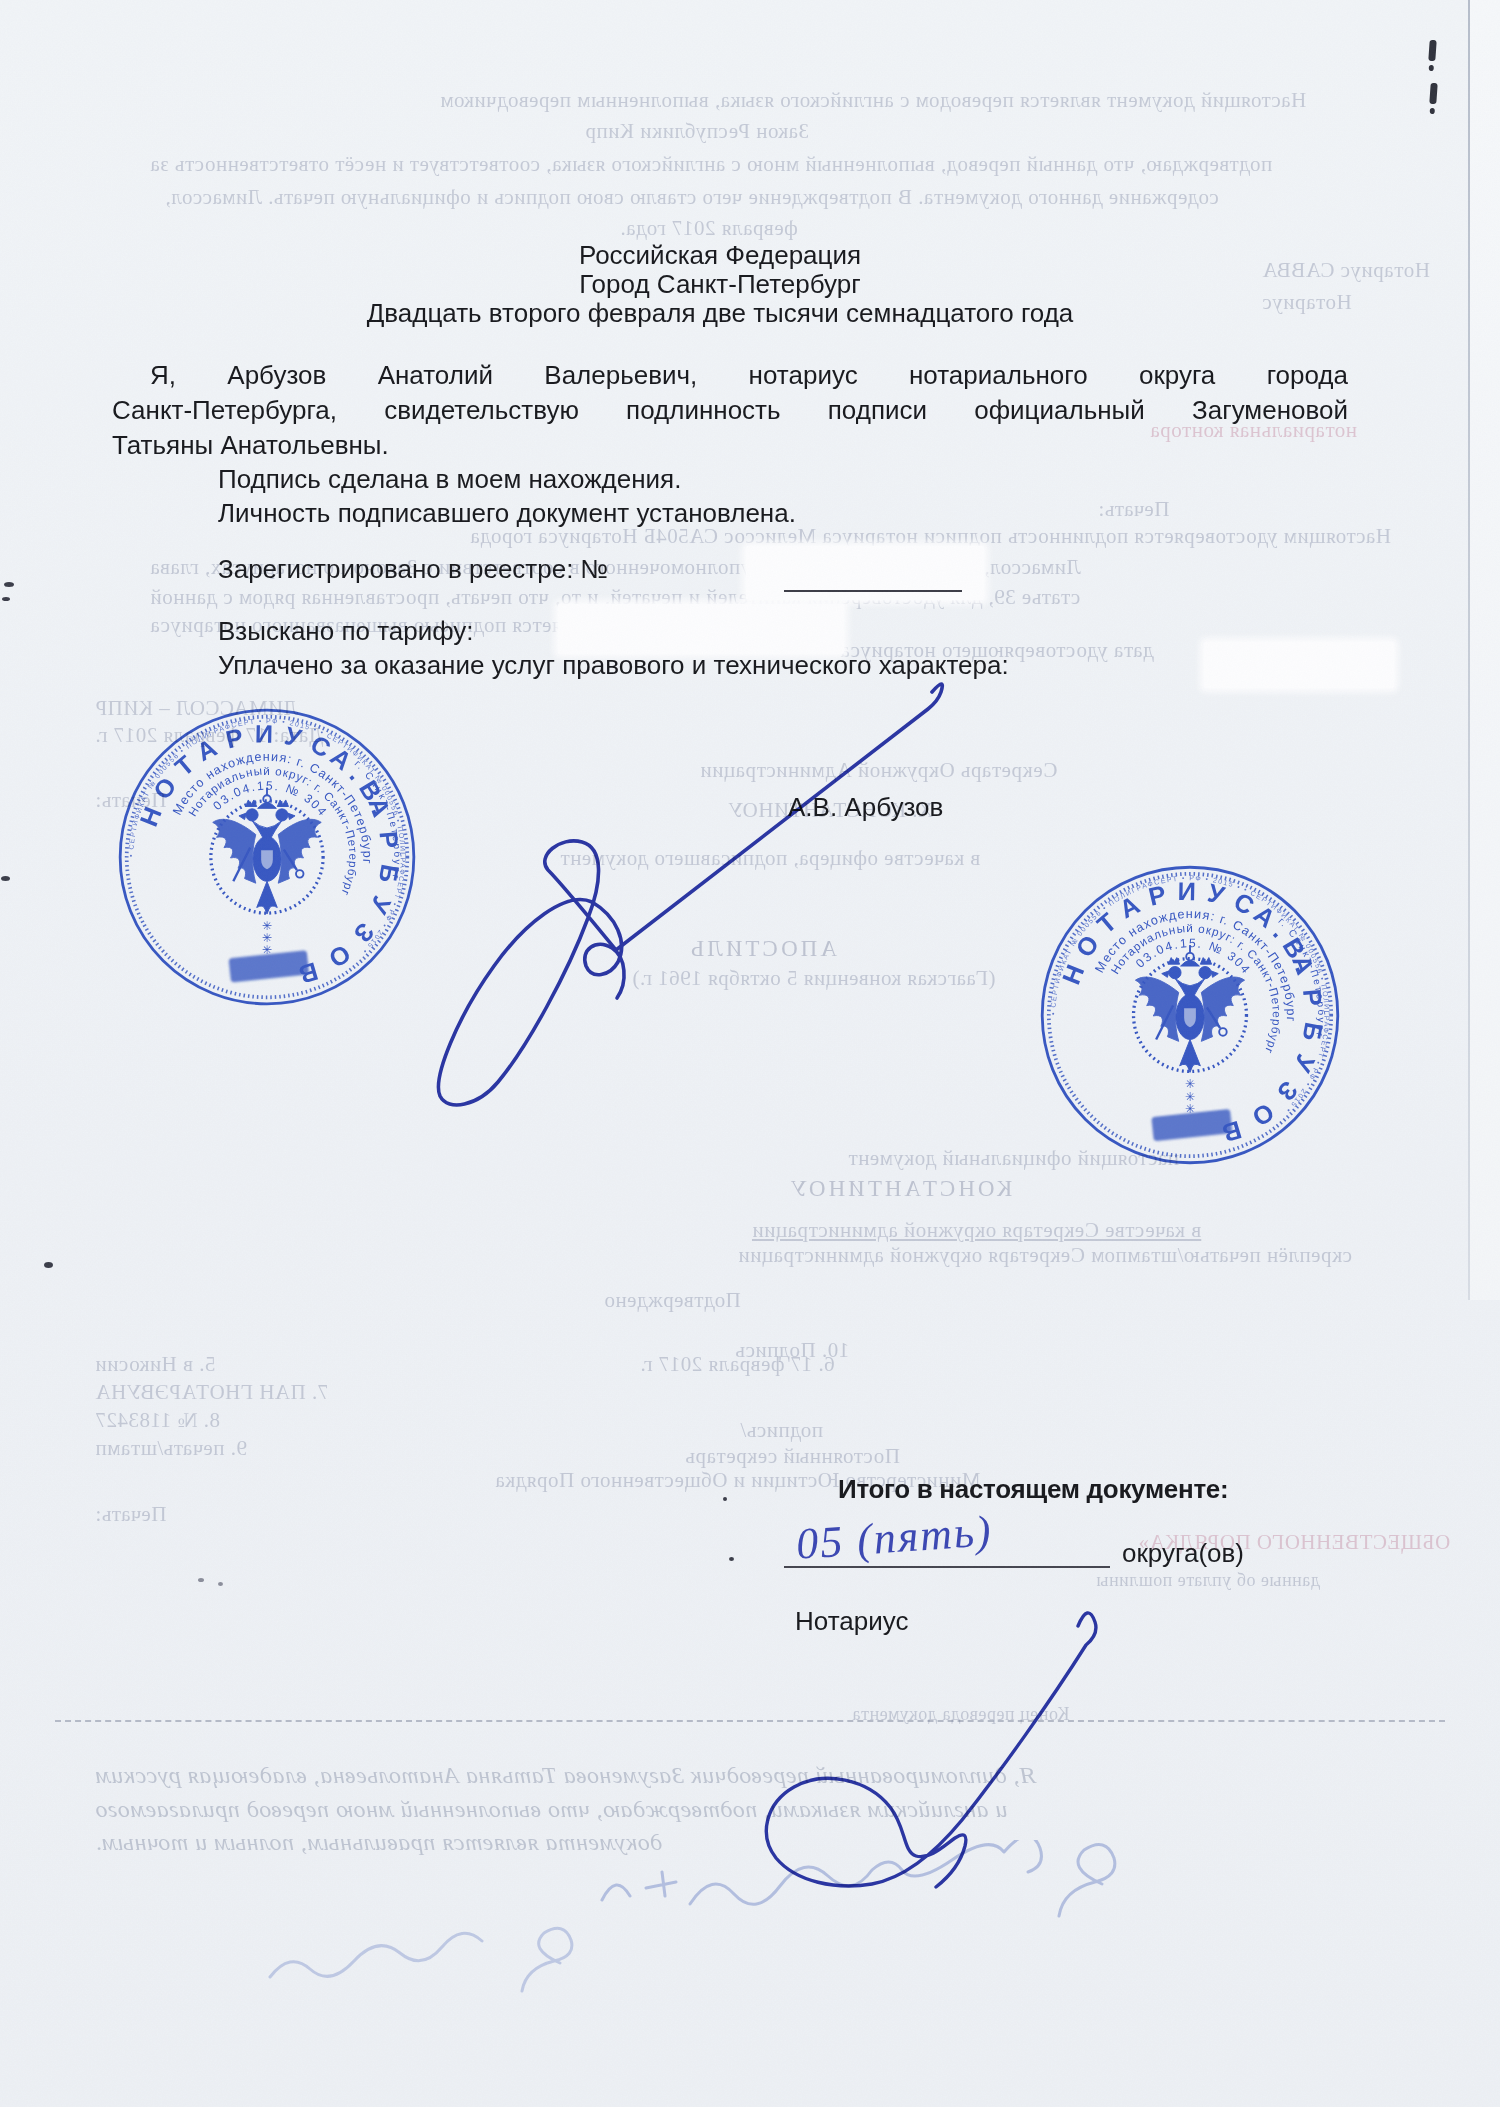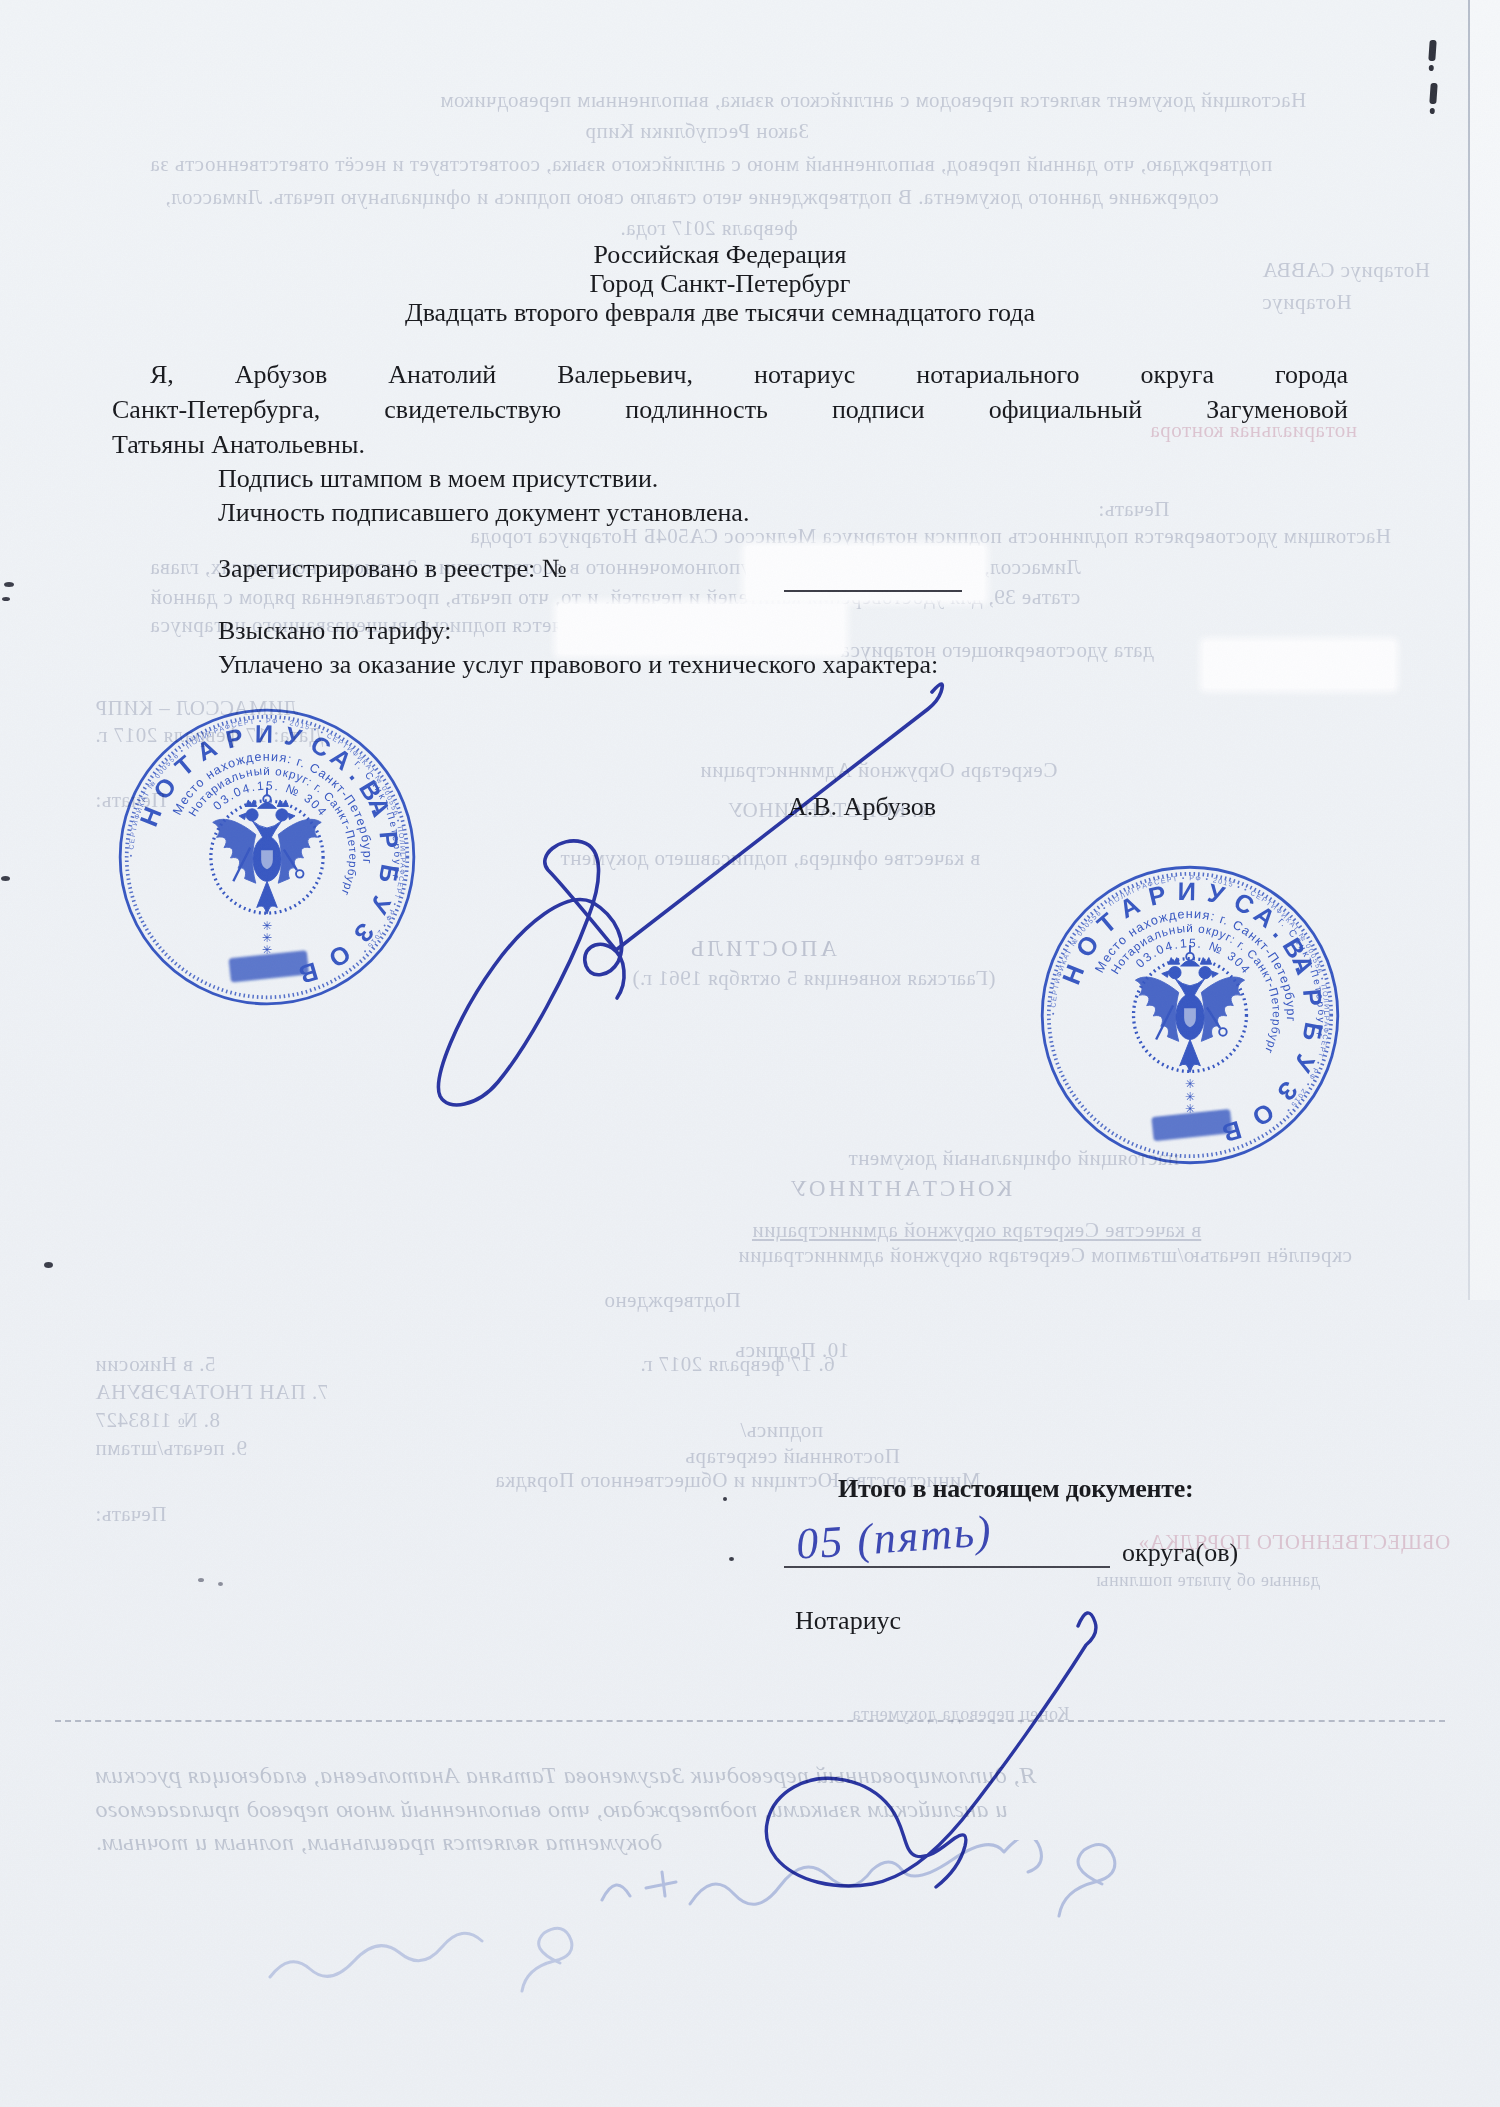--- a/index.html
+++ b/index.html
@@ -9,21 +9,21 @@
   
   .g{position:absolute;white-space:nowrap;transform:scaleX(-1);
      font-family:"Liberation Serif",serif;font-size:21px;color:rgba(96,106,138,.30);
      letter-spacing:.5px;z-index:1;}
   .gi{font-style:italic;font-size:24px;color:rgba(100,110,142,.34);}
   .gp{color:rgba(190,120,148,.38);}
   .gc{letter-spacing:3px;font-size:23px;color:rgba(96,106,138,.34);}
   .gu{text-decoration:underline;}
   .gs{font-size:18px;}
   
-  .t{position:absolute;color:#17181c;font-size:26px;z-index:3;white-space:nowrap;font-family:Liberation Serif, serif;}
+  .t{position:absolute;color:#17181c;font-size:26px;z-index:3;white-space:nowrap;}
   .center{left:0;right:60px;text-align:center;white-space:normal;}
   .jline{left:112px;width:1236px;text-align:justify;white-space:normal;}
   .jline::after{content:"";display:inline-block;width:100%;height:0;}
   .white-box{position:absolute;background:#fdfdfe;z-index:2;border-radius:2px;box-shadow:0 0 6px 4px #fdfdfe;}
   .rule{position:absolute;height:2px;background:#3c3c46;z-index:3;}
   .dashed{position:absolute;left:55px;width:1390px;height:0;border-top:2px dashed rgba(110,120,145,.45);z-index:1;}
   
   .stamp{position:absolute;color:#2f52c6;z-index:4;mix-blend-mode:multiply;opacity:.95;}
   .ink{position:absolute;z-index:5;mix-blend-mode:multiply;}
   .hand{position:absolute;z-index:5;font-family:"Liberation Serif",serif;font-style:italic;
@@ -103,21 +103,21 @@
   <div class="white-box" style="left:558px;top:604px;width:286px;height:50px;"></div>
   <div class="white-box" style="left:1204px;top:642px;width:190px;height:46px;"></div>
 
   <div class="t center" style="top:240px;">Российская Федерация</div>
   <div class="t center" style="top:269px;">Город Санкт-Петербург</div>
   <div class="t center" style="top:298px;">Двадцать второго февраля две тысячи семнадцатого года</div>
 
   <div class="t jline" style="top:360px;padding-left:38px;width:1198px;">Я, Арбузов Анатолий Валерьевич, нотариус нотариального округа города</div>
   <div class="t jline" style="top:395px;">Санкт-Петербурга, свидетельствую подлинность подписи официальный Загуменовой</div>
   <div class="t" style="left:112px;top:430px;">Татьяны Анатольевны.</div>
-  <div class="t" style="left:218px;top:464px;">Подпись штампом в моем присутствии.</div>
+  <div class="t" style="left:218px;top:464px;">Подпись сделана в моем нахождения.</div>
   <div class="t" style="left:218px;top:498px;text-align:right;">Личность подписавшего документ установлена.</div>
 
   <div class="t" style="left:218px;top:554px;">Зарегистрировано в реестре: №</div>
   <div class="rule" style="left:784px;top:590px;width:178px;"></div>
 
   <div class="t" style="left:218px;top:616px;">Взыскано по тарифу:</div>
   <div class="t" style="left:218px;top:650px;">Уплачено за оказание услуг правового и технического характера:</div>
 
   <div class="t" style="left:788px;top:792px;">А.В. Арбузов</div>
 

